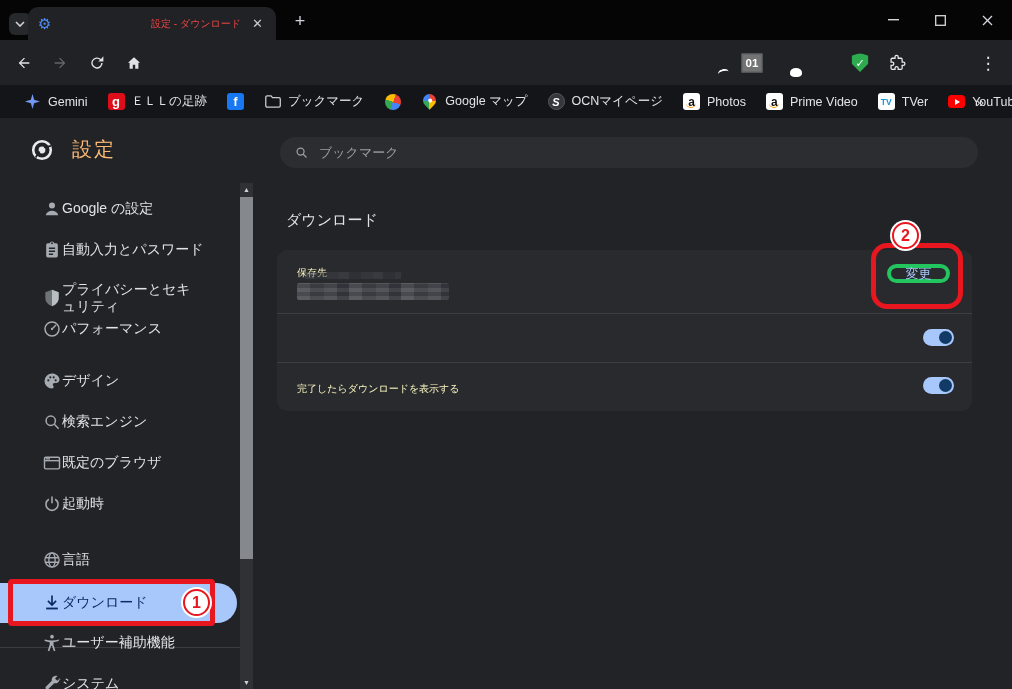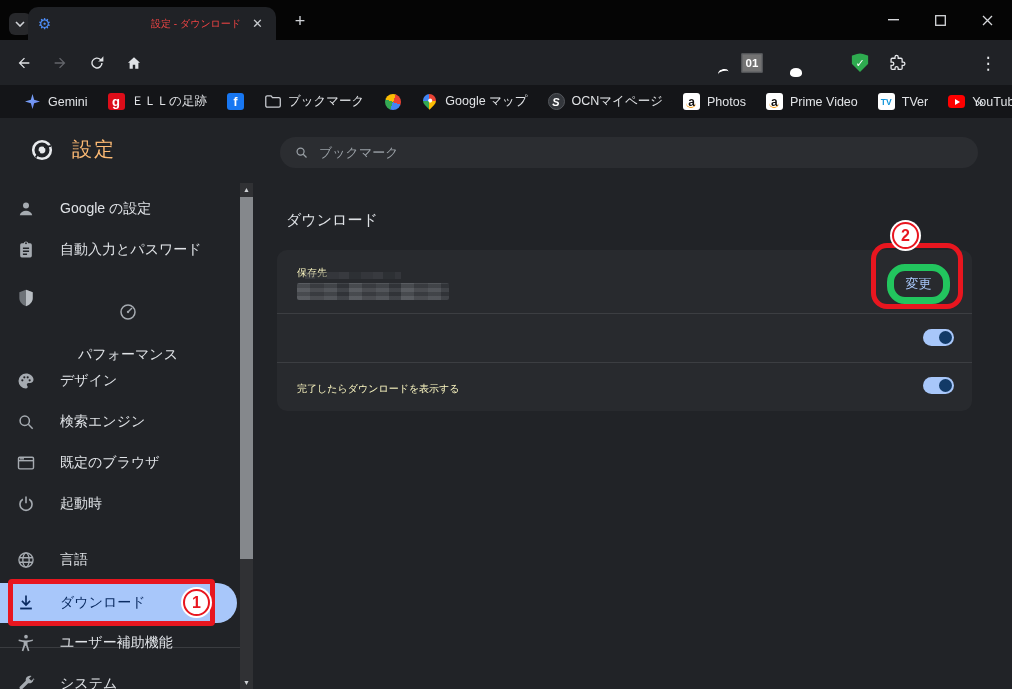--- a/index.html
+++ b/index.html
@@ -87,21 +87,21 @@
   #bm-overflow { position:absolute; right:28px; color:#cfd3d8; font-size:15px; }
 
   
   #content { position:absolute; left:0; top:118px; width:1012px; height:571px; background:#212327; }
 
   
   #sidebar { position:absolute; left:0; top:0; width:258px; height:571px; }
   #side-header { position:absolute; left:30px; top:18px; display:flex; align-items:center; gap:18px; }
   #side-title { color:#fdba74; font-size:20px; letter-spacing:2px; }
   .navrow { position:absolute; left:0; width:240px; height:40px; display:flex; align-items:center;
-    gap:24px; padding-left:16px; }
+    padding-left:42px; }
   .navrow .nlabel { color:#e0e3e7; font-size:14px; line-height:1.25; }
   .nicon { width:20px; height:20px; flex:none; }
   .navrow.active { width:237px; background:#a8c7fa; border-radius:0 20px 20px 0; }
   .navrow.active .nlabel { color:#0a2b61; font-weight:500; }
   #side-divider { position:absolute; left:0; top:529px; width:253px; height:1px; background:#3a3c40; }
 
   
   #side-scroll { position:absolute; left:240px; top:65px; width:13px; height:506px; background:#303134; }
   .scroll-arrow { position:absolute; left:0; width:13px; height:13px; display:flex; align-items:center;
     justify-content:center; color:#cfd2d6; font-size:7px; }
@@ -118,22 +118,22 @@
   .row-label { color:#fef9c3; font-size:10px;font-family:Liberation Mono, monospace; }
   #blurpath { position:absolute; left:20px; top:33px; width:152px; height:17px; border-radius:2px;
     filter:blur(.6px); opacity:.85;
     background:
       repeating-linear-gradient(90deg,#585b60 0 13px,#45484d 13px 27px,#505358 27px 40px,#3a3d42 40px 52px),
       repeating-linear-gradient(0deg,rgba(255,255,255,.06) 0 4px,rgba(0,0,0,.12) 4px 8px);
     background-blend-mode:overlay; }
   #blurpath2 { position:absolute; left:28px; top:22px; width:96px; height:7px; opacity:.45;
     filter:blur(.6px);
     background:repeating-linear-gradient(90deg,#4c4f54 0 10px,#35383d 10px 22px,#43464b 22px 34px); }
-  #change-btn { position:absolute; right:22px; top:14px; width:63px; height:40px; border-radius:18px;
-    border:7px solid #22c55e; background:transparent; color:#a8c7fa; font-size:13px;
+  #change-btn { position:absolute; right:22px; top:14px; width:63px; height:19px; border-radius:18px;
+    border:4px solid #22c55e; background:transparent; color:#a8c7fa; font-size:13px;
     display:flex; align-items:center; justify-content:center;
     font-family:"Liberation Sans","DejaVu Sans",sans-serif; }
   .toggle { position:absolute; right:18px; width:31px; height:17px; border-radius:9px;
     background:#a8c7fa; }
   .toggle .knob { position:absolute; right:2px; top:2px; width:13px; height:13px; border-radius:50%;
     background:#123a67; }
 
   
   .anno-box { position:absolute; border:5px solid #e8161f; background:transparent; z-index:50; }
   .anno-num { position:absolute; width:27px; height:27px; border-radius:50%; background:#fff;
@@ -333,22 +333,23 @@
               <path d="M17 4h-2.2a2.9 2.9 0 0 0-5.6 0H7a2 2 0 0 0-2 2v13a2 2 0 0 0 2 2h10a2 2 0 0 0 2-2V6a2 2 0 0 0-2-2zm-5-1.2a1.1 1.1 0 1 1 0 2.2 1.1 1.1 0 0 1 0-2.2zM8.3 9h7.4v1.7H8.3zm0 3.6h7.4v1.7H8.3zm0 3.6h5v1.7h-5z"></path>
             </g>
           </svg>
         <span class="nlabel">自動入力とパスワード</span>
       </div>
       <div class="navrow" style="top:153px; height:54px;">
         <svg class="nicon" viewBox="0 0 24 24">
             <path d="M12 2l8 3.2V12c0 4.8-3.4 8.3-8 9.8C7.4 20.3 4 16.8 4 12V5.2z" fill="#6e7378"></path>
             <path d="M12 2l8 3.2V12c0 4.8-3.4 8.3-8 9.8z" fill="#b9bec3"></path>
           </svg>
-      </div>
-      <div class="navrow" style="top:184px;flex-direction:column;">
+        <span class="nlabel" style="width:130px;">プライバシーとセキュリティ</span>
+      </div>
+      <div class="navrow" style="top:191px;">
         <svg class="nicon" viewBox="0 0 24 24">
             <circle cx="12" cy="12" r="8.4" fill="none" stroke="#a6abb1" stroke-width="1.8"></circle>
             <path d="M12 12l4.8-4.8" stroke="#a6abb1" stroke-width="1.8"></path>
             <circle cx="12" cy="12" r="1.4" fill="#a6abb1"></circle>
           </svg>
         <span class="nlabel">パフォーマンス</span>
       </div>
       <div class="navrow" style="top:243px;">
         <svg class="nicon" viewBox="0 0 24 24">
             <path d="M12 3a9 9 0 0 0 0 18c1.2 0 2-.9 2-2 0-.5-.2-.9-.5-1.3-.3-.3-.5-.7-.5-1.2 0-1.1.9-2 2-2h2.4A4.6 4.6 0 0 0 21 10c-.4-4-4.3-7-9-7z" fill="#a6abb1"></path>

